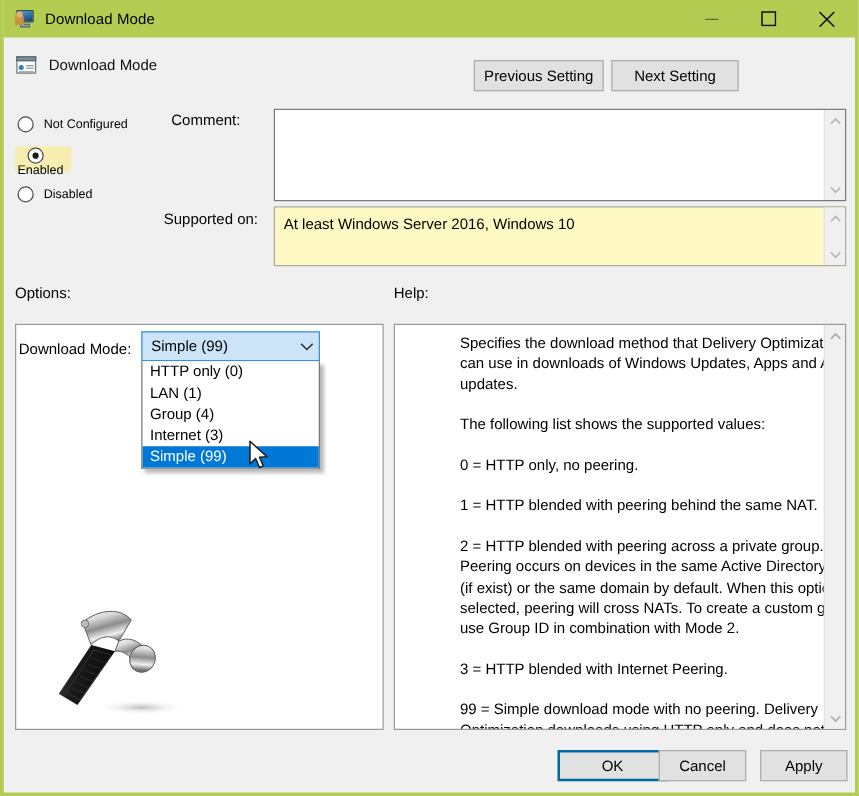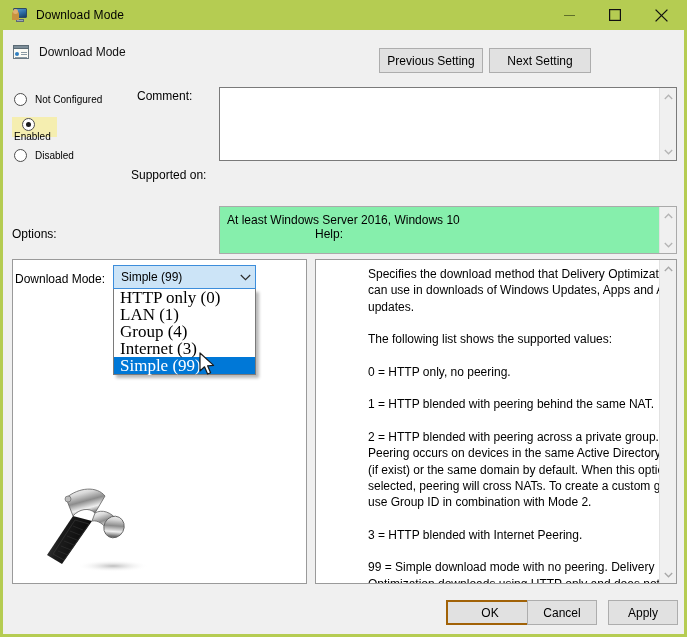--- a/index.html
+++ b/index.html
@@ -175,23 +175,22 @@
     background: #ffffff;
     border: 1px solid #7a7a7a;
   }
   #lbl-supported {
     position: absolute; left: 128px; top: 168px;
     font-size: 12px; color: #000;
   }
   #supported-box {
     position: absolute; left: 216px; top: 165px;
     width: 458px; height: 48px;
-    background: #86efac;
+    background: #fef9c3;
     border: 1px solid #aaaaaa;
-    margin-top: 41px;
   }
   #supported-text {
     position: absolute; left: 7px; top: 6px;
     font-size: 12px; color: #000;
     width: 420px;
   }
 
   
   .vscroll {
     position: absolute;
@@ -260,25 +259,24 @@
     width: 143px;
     background: #ffffff;
     border: 1px solid #7a7a7a;
     border-top: none;
     z-index: 45;
     box-shadow: 3px 3px 3px rgba(0,0,0,0.28);
   }
   .combo-item {
     height: 17px;
     line-height: 17px;
-    font-size: 17px;
+    font-size: 12px;
     color: #000;
     padding-left: 6px;
     white-space: nowrap;
-    font-family: Liberation Serif, serif;
   }
   .combo-item.selected {
     background: #0078d7;
     color: #ffffff;
   }
   #cursor {
     position: absolute;
     left: 196px; top: 352px;
     z-index: 60;
     pointer-events: none;
@@ -301,21 +299,21 @@
     line-height: 16.3px;
     white-space: pre-wrap;
     margin-left: 44px;
   }
 
   
   #btn-ok {
     position: absolute; left: 443px; top: 600px;
     width: 88px; height: 25px;
     background: #e1e1e1;
-    border: 2px solid #a16207;
+    border: 2px solid #0369a1;
   }
   #btn-cancel {
     position: absolute; left: 524px; top: 600px;
     width: 70px; height: 25px;
   }
   #btn-apply {
     position: absolute; left: 605px; top: 600px;
     width: 70px; height: 25px;
   }
 </style>

